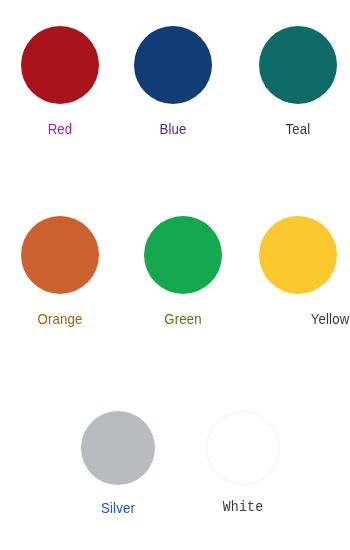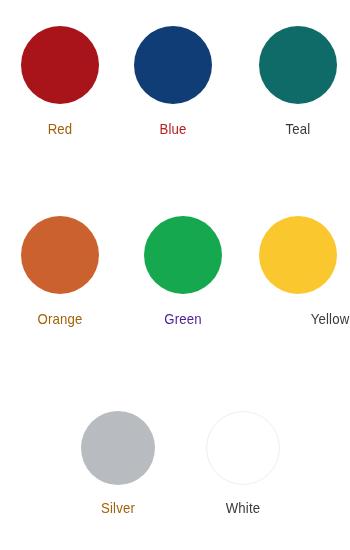--- a/index.html
+++ b/index.html
@@ -79,67 +79,67 @@
   .row-2 .swatch-label { top: 94px; }
   .row-3 .swatch-label { top: 88px; }
 </style>
 </head>
 <body style="background: rgb(255, 255, 255);">
 
 <div id="swatch-board">
 
   <div class="swatch row-1" id="swatch-red">
     <div class="swatch-dot" style="background: rgb(168, 20, 25); border-color: rgb(168, 20, 25);"></div>
-    <div class="swatch-label" style="color: #a16207;">
+    <div class="swatch-label" style="color: #a21caf;">
       <span>Red</span>
     </div>
   </div>
 
   <div class="swatch row-1" id="swatch-blue">
     <div class="swatch-dot" style="background: rgb(16, 61, 117); border-color: rgb(16, 61, 117);"></div>
-    <div class="swatch-label" style="color: #b91c1c;">
+    <div class="swatch-label" style="color: #4c1d95;">
       <span>Blue</span>
     </div>
   </div>
 
   <div class="swatch row-1" id="swatch-teal">
     <div class="swatch-dot" style="background: rgb(15, 107, 104); border-color: rgb(15, 107, 104);"></div>
     <div class="swatch-label" style="color: rgb(58, 58, 58);">
       <span>Teal</span>
     </div>
   </div>
 
   <div class="swatch row-2" id="swatch-orange">
     <div class="swatch-dot" style="background: rgb(204, 97, 48); border-color: rgb(204, 97, 48);"></div>
     <div class="swatch-label" style="color: #a16207;">
       <span>Orange</span>
     </div>
   </div>
 
   <div class="swatch row-2" id="swatch-green">
     <div class="swatch-dot" style="background: rgb(22, 168, 79); border-color: rgb(22, 168, 79);"></div>
-    <div class="swatch-label" style="color: #4c1d95; text-decoration: underline;">
+    <div class="swatch-label" style="color: #4d7c0f; text-decoration: underline;">
       <span>Green</span>
     </div>
   </div>
 
   <div class="swatch row-2" id="swatch-yellow">
     <div class="swatch-dot" style="background: rgb(251, 199, 46); border-color: rgb(251, 199, 46);"></div>
     <div class="swatch-label" style="color: rgb(58, 58, 58); margin-left: 32px;">
       <span>Yellow</span>
     </div>
   </div>
 
   <div class="swatch row-3" id="swatch-silver">
     <div class="swatch-dot" style="background: rgb(184, 187, 191); border-color: rgb(184, 187, 191);"></div>
-    <div class="swatch-label" style="color: #a16207;">
+    <div class="swatch-label" style="color: #1d4ed8;">
       <span>Silver</span>
     </div>
   </div>
 
   <div class="swatch row-3" id="swatch-white">
     <div class="swatch-dot" style="border: 1px solid rgb(239, 239, 239); background: rgb(255, 255, 255);"></div>
-    <div class="swatch-label" style="color: rgb(58, 58, 58);">
+    <div class="swatch-label" style="color: rgb(58, 58, 58); font-family: Liberation Mono, monospace;">
       <span>White</span>
     </div>
   </div>
 
 </div>
 
 </body></html>

